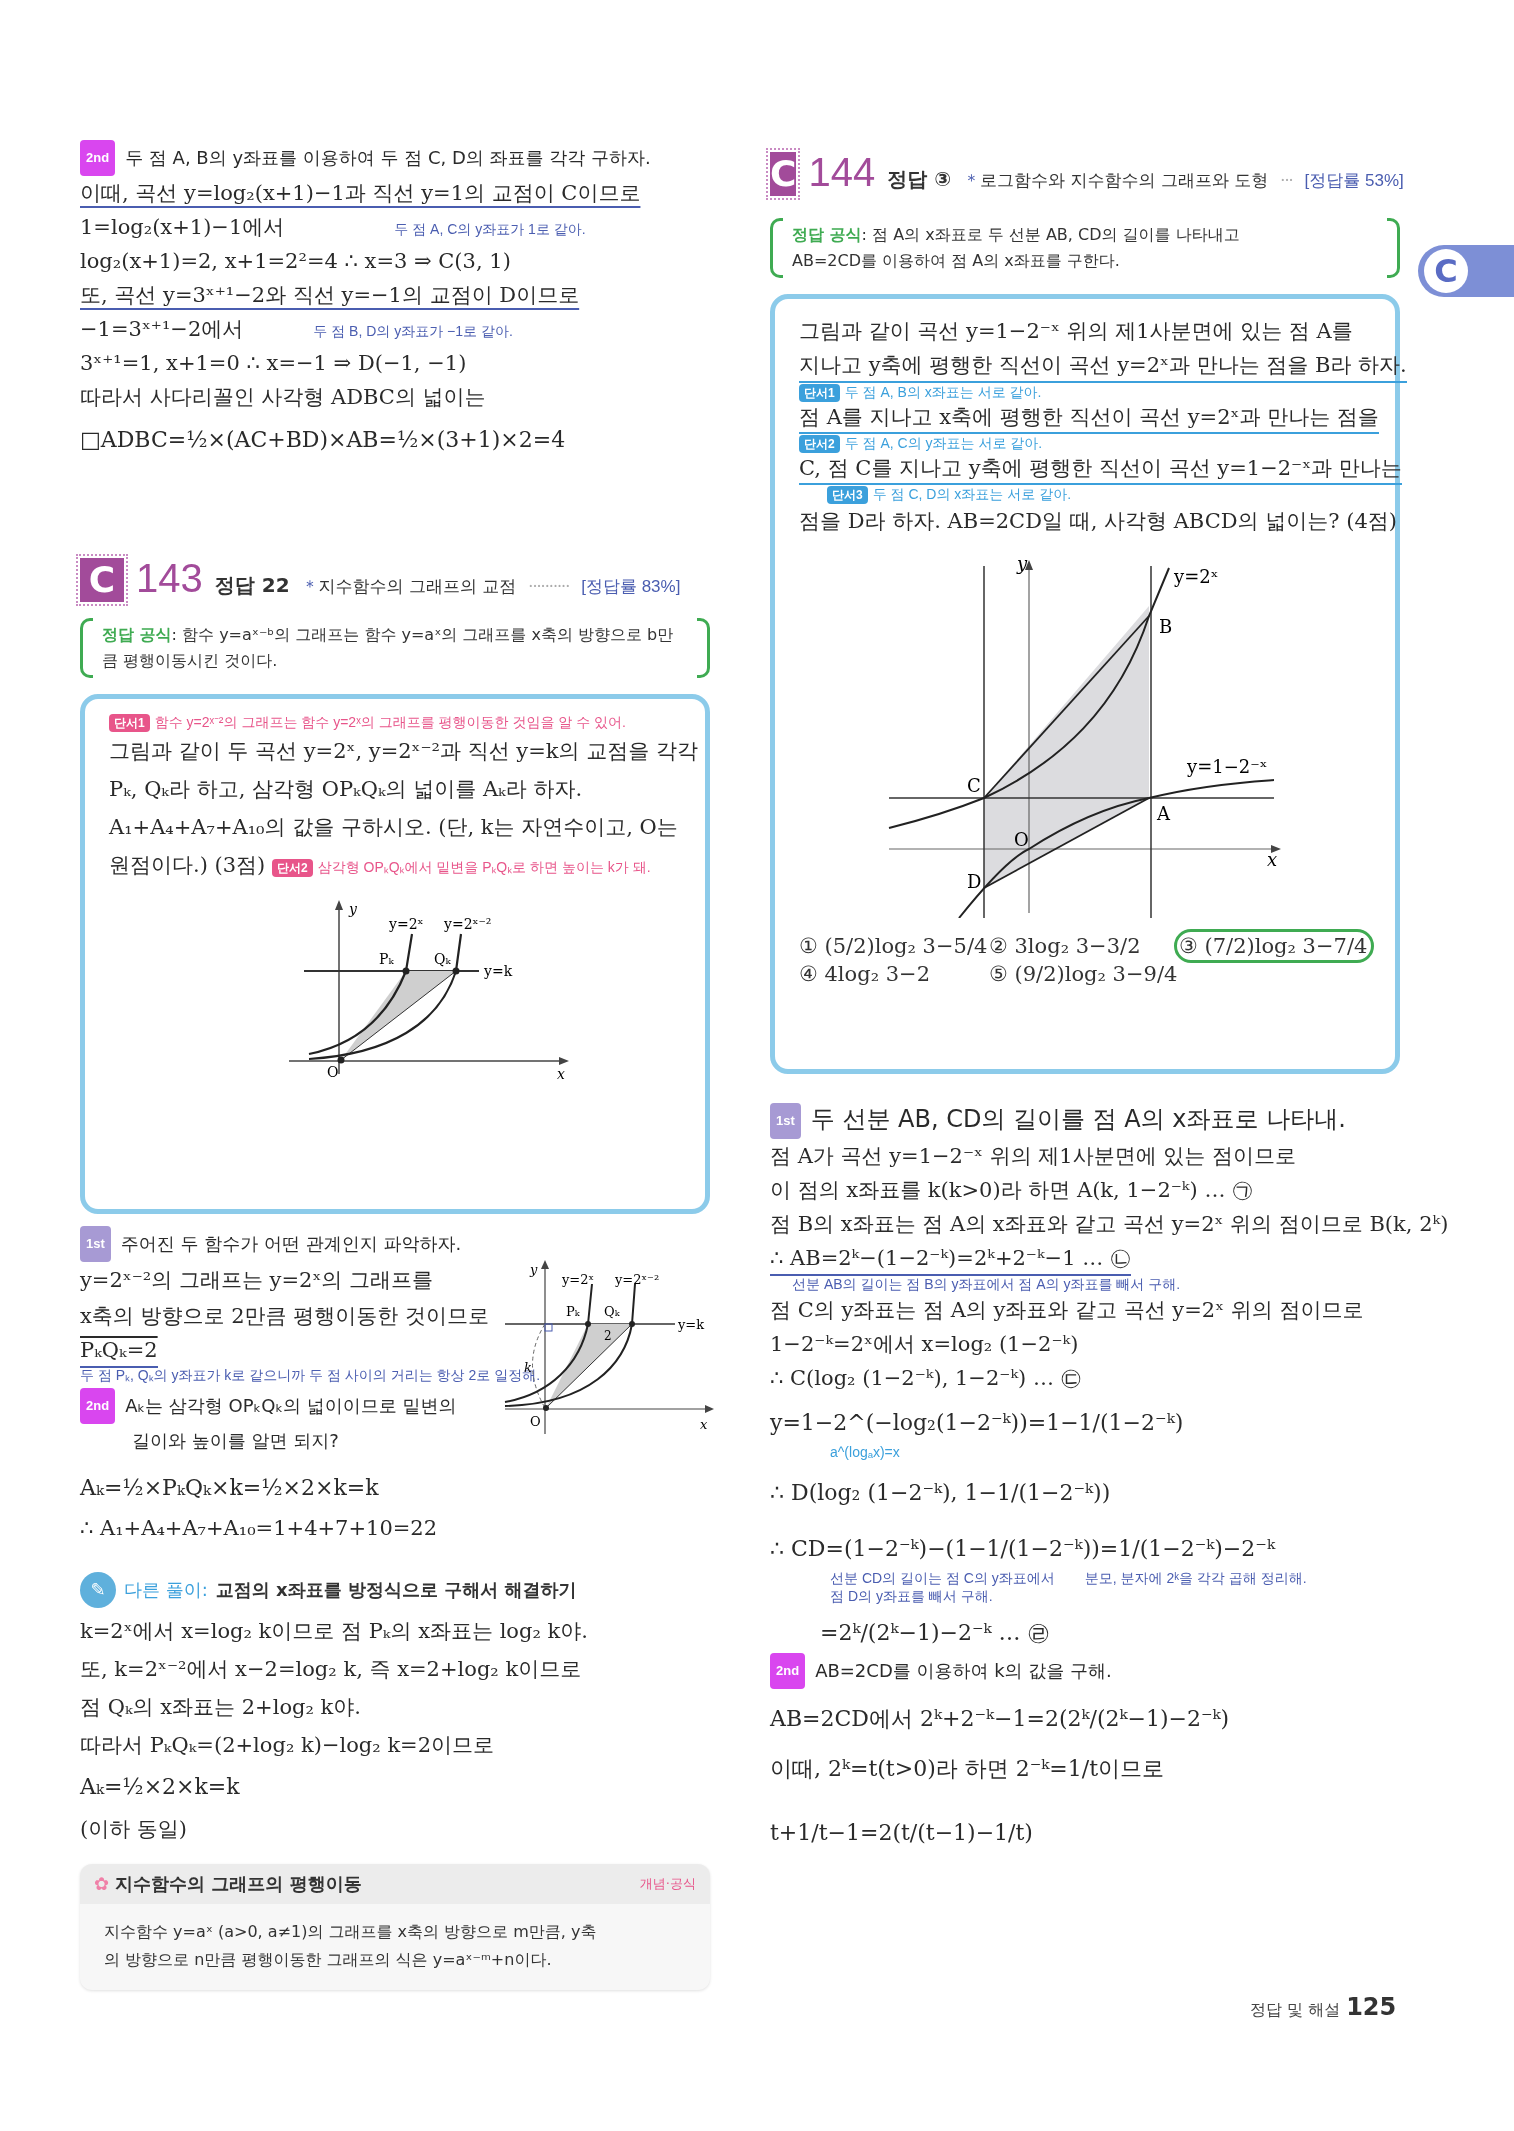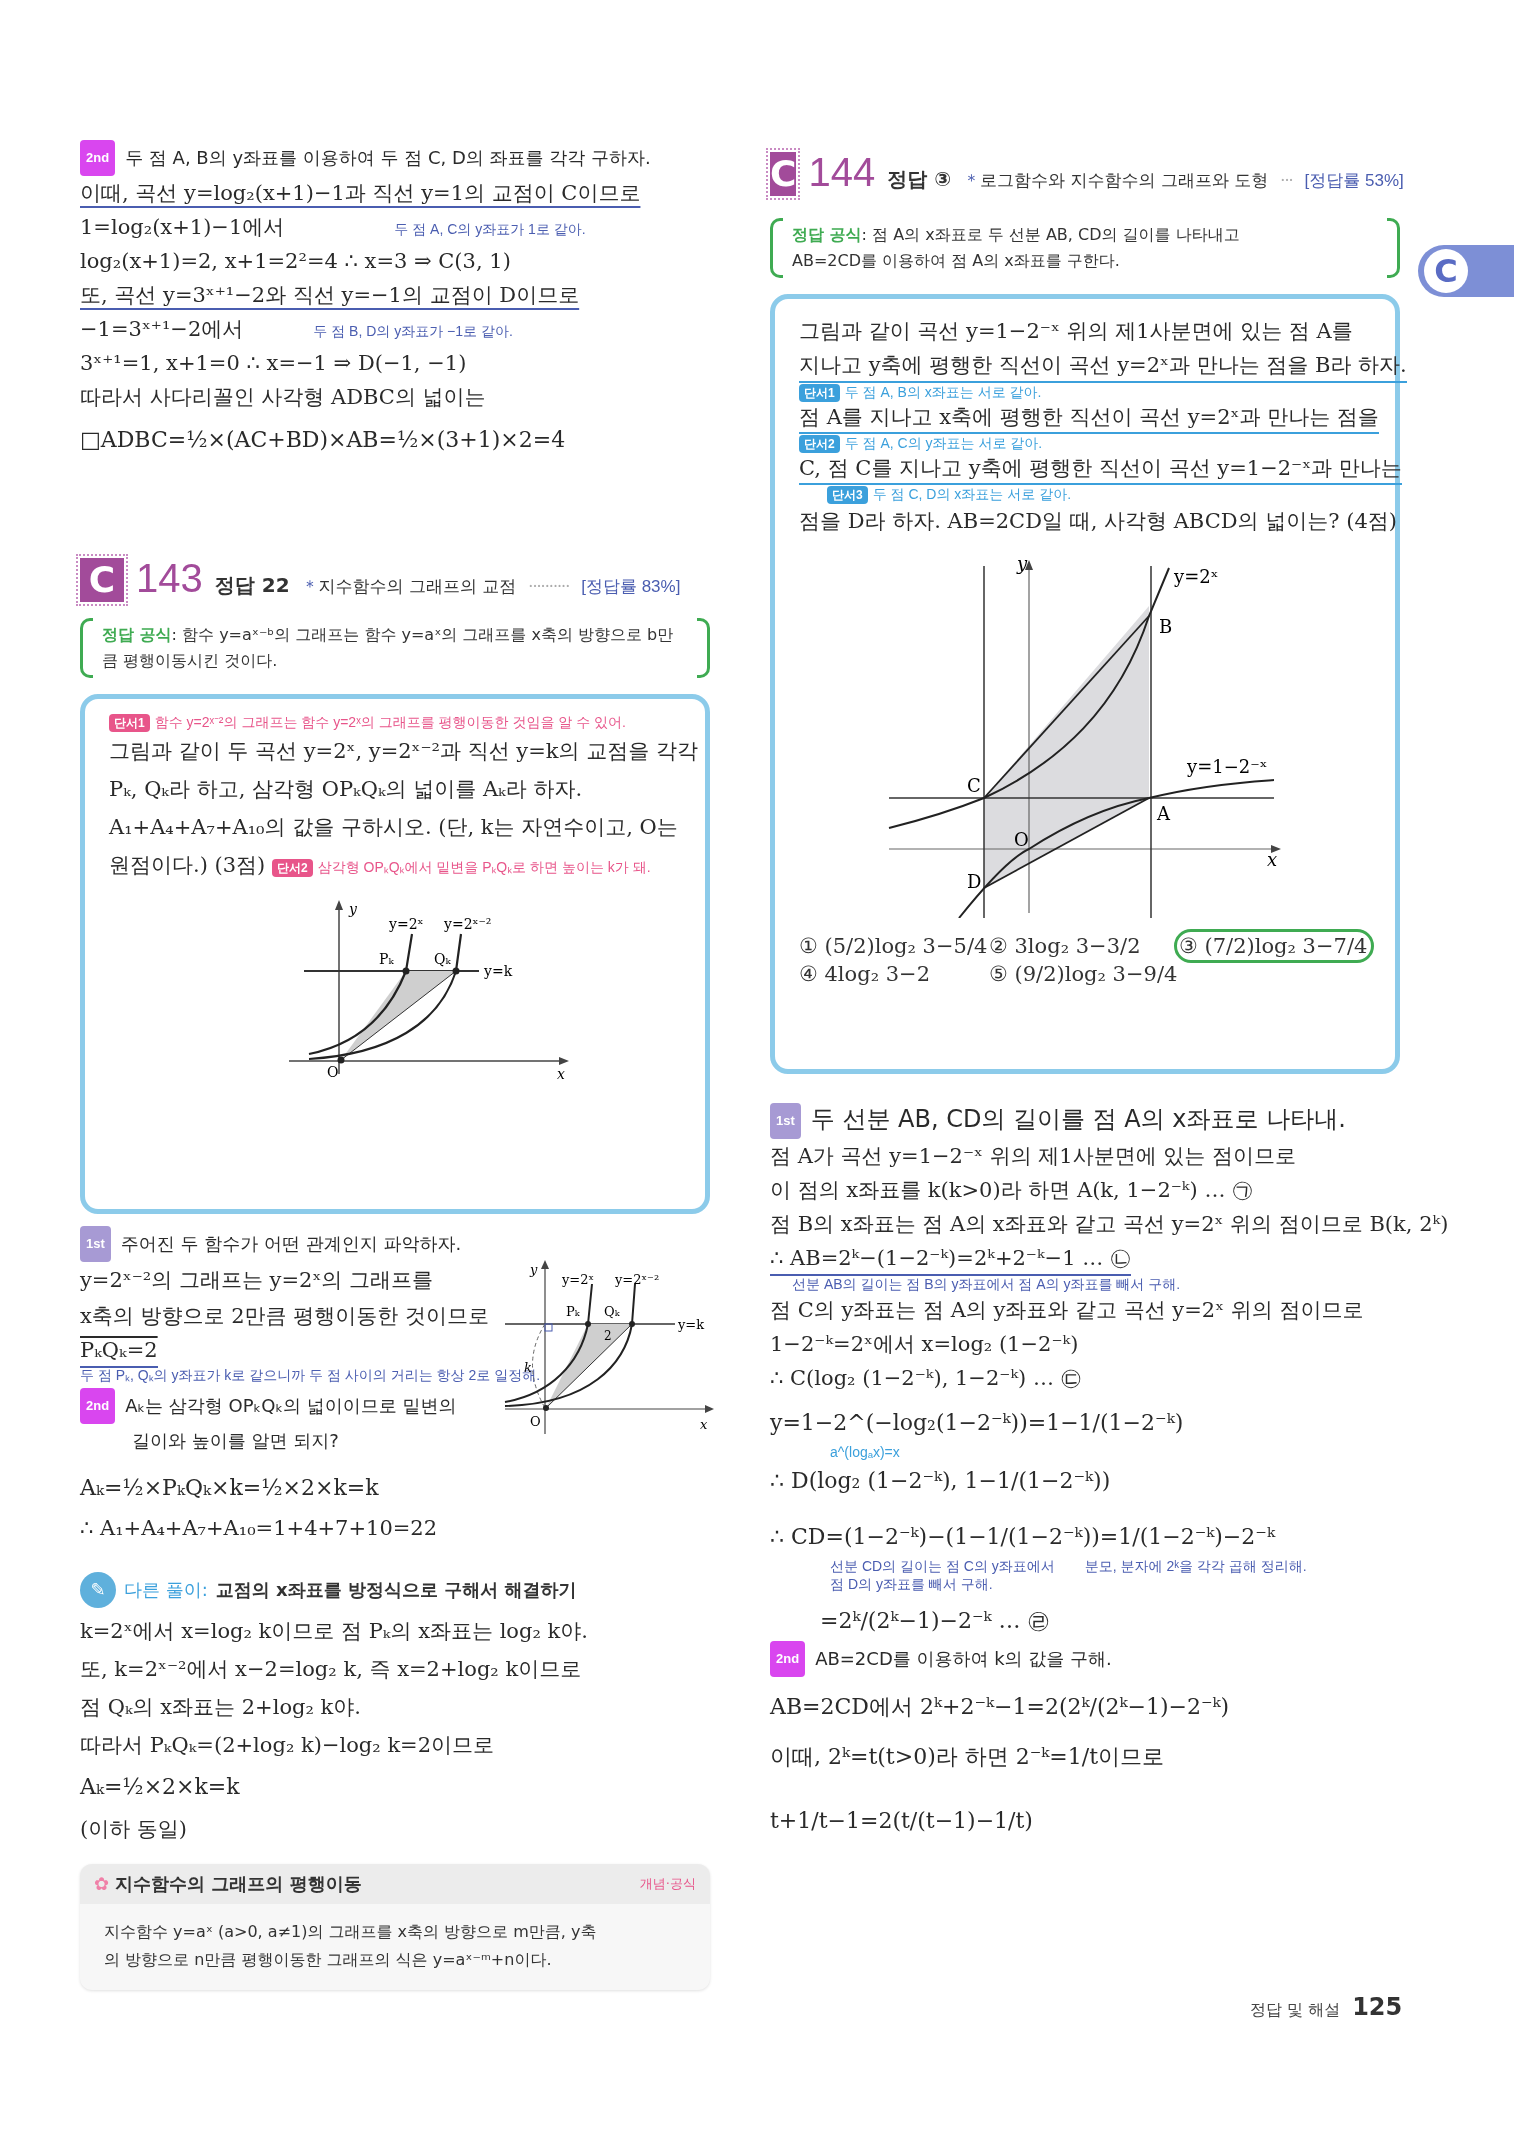--- a/index.html
+++ b/index.html
@@ -45,21 +45,21 @@
   .altsol .t { font-weight: bold; color: #333; }
   .concept { margin-top: 16px; border-radius: 12px; background: #f7f7f7; box-shadow: 0 1px 3px rgba(0,0,0,0.12); overflow: hidden; }
   .concept .hd { display: flex; justify-content: space-between; align-items: center; background: #ececec; padding: 8px 14px; font-family: "DejaVu Sans", sans-serif; }
   .concept .hd .ttl { font-size: 18px; font-weight: bold; color: #333; }
   .concept .hd .ttl .flower { color: #f080a8; margin-right: 6px; }
   .concept .hd .tag { font-size: 13px; color: #e8558a; }
   .concept .bd { padding: 14px 24px 16px; font-family: "DejaVu Sans", sans-serif; font-size: 16px; line-height: 28px; color: #333; }
   .side-tab { position: absolute; left: 1418px; top: 245px; width: 96px; height: 52px; background: #7d8fd6; border-radius: 26px 0 0 26px; }
   .side-tab .c { position: absolute; left: 6px; top: 4px; width: 44px; height: 44px; border-radius: 50%; background: #fff; display: flex; align-items: center; justify-content: center; }
   .side-tab .c span { font-family: "DejaVu Sans", sans-serif; font-weight: bold; font-size: 32px; color: #5a6cc4; }
-  .footer { position: absolute; left: 1250px; top: 1993px; display: flex; align-items: baseline; gap: 12px; font-family: "DejaVu Sans", sans-serif; }
+  .footer { position: absolute; left: 1250px; top: 1993px; display: flex; align-items: baseline; gap: 6px; font-family: "DejaVu Sans", sans-serif; }
   .footer .lbl { font-size: 16px; color: #444; }
   .footer .pg { font-size: 24px; font-weight: bold; color: #333; }
   svg text { font-family: "DejaVu Serif", serif; }
 </style>
 </head>
 <body>
 
 <div class="col left">
 
   <div>
@@ -249,21 +249,21 @@
     <div class="line">점 A가 곡선 y=1−2⁻ˣ 위의 제1사분면에 있는 점이므로</div>
     <div class="line">이 점의 x좌표를 k(k&gt;0)라 하면 A(k, 1−2⁻ᵏ) … ㉠</div>
     <div class="line">점 B의 x좌표는 점 A의 x좌표와 같고 곡선 y=2ˣ 위의 점이므로 B(k, 2ᵏ)</div>
     <div class="line"><span class="ul">∴ AB=2ᵏ−(1−2⁻ᵏ)=2ᵏ+2⁻ᵏ−1 … ㉡</span></div>
     <div class="note" style="padding-left:22px">선분 AB의 길이는 점 B의 y좌표에서 점 A의 y좌표를 빼서 구해.</div>
     <div class="line">점 C의 y좌표는 점 A의 y좌표와 같고 곡선 y=2ˣ 위의 점이므로</div>
     <div class="line">1−2⁻ᵏ=2ˣ에서 x=log₂ (1−2⁻ᵏ)</div>
     <div class="line">∴ C(log₂ (1−2⁻ᵏ), 1−2⁻ᵏ) … ㉢</div>
     <div class="line big" style="margin-top:8px">y=1−2^(−log₂(1−2⁻ᵏ))=1−1/(1−2⁻ᵏ)</div>
     <div class="note cyan" style="padding-left:60px">a^(logₐx)=x</div>
-    <div class="line big" style="margin-top:0">∴ D(log₂ (1−2⁻ᵏ), 1−1/(1−2⁻ᵏ))</div>
+    <div class="line big" style="margin-top:12px">∴ D(log₂ (1−2⁻ᵏ), 1−1/(1−2⁻ᵏ))</div>
     <div class="line big" style="margin-top:16px">∴ CD=(1−2⁻ᵏ)−(1−1/(1−2⁻ᵏ))=1/(1−2⁻ᵏ)−2⁻ᵏ</div>
     <div style="display:flex;gap:30px;padding-left:60px">
       <div>
         <div class="note">선분 CD의 길이는 점 C의 y좌표에서</div>
         <div class="note">점 D의 y좌표를 빼서 구해.</div>
       </div>
       <div class="note">분모, 분자에 2ᵏ을 각각 곱해 정리해.</div>
     </div>
     <div class="line big" style="padding-left:50px;margin-top:8px">=2ᵏ/(2ᵏ−1)−2⁻ᵏ … ㉣</div>
     <div class="line"><span class="step s2">2nd</span><span class="sans" style="font-size:18px">AB=2CD를 이용하여 k의 값을 구해.</span></div>

